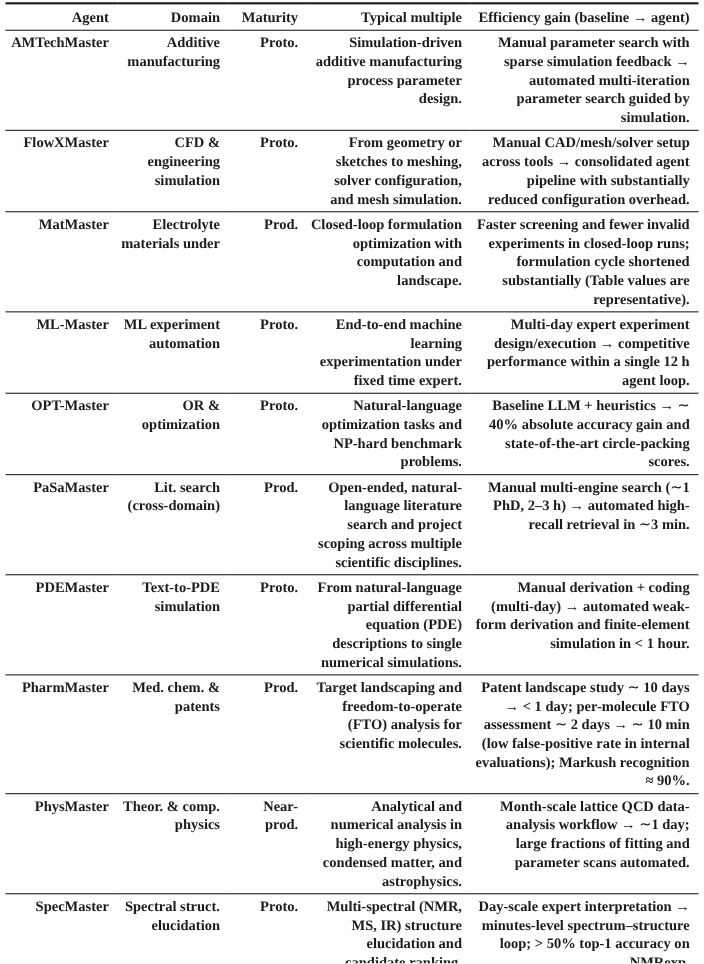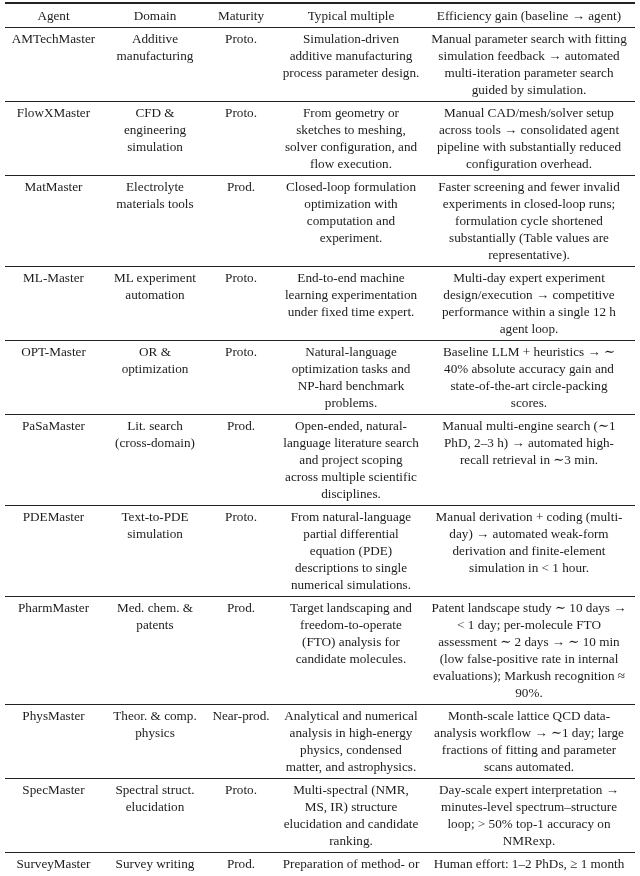--- a/index.html
+++ b/index.html
@@ -23,22 +23,22 @@
     table-layout: fixed;
     border-collapse: collapse;
     border-top: 2px solid #222222;
     border-bottom: 2px solid #222222;
     font-size: 13.2px;
     line-height: 17px;
   }
   table.agents th,
   table.agents td {
     vertical-align: top;
-    text-align: center;
-    font-weight: normal;
+    text-align: right;
+    font-weight: bold;
     padding: 2px 8px 3px 3px;
     word-wrap: break-word;
   }
   table.agents thead th {
     border-bottom: 1px solid #222222;
     padding-top: 3px;
     padding-bottom: 3px;
   }
   table.agents tbody tr {
     border-bottom: 1px solid #222222;
@@ -69,34 +69,34 @@
         <th>Typical multiple</th>
         <th>Efficiency gain (baseline → agent)</th>
       </tr>
     </thead>
     <tbody>
       <tr>
         <td>AMTechMaster</td>
         <td>Additive manufacturing</td>
         <td>Proto.</td>
         <td>Simulation-driven additive manufacturing process parameter design.</td>
-        <td>Manual parameter search with fitting simulation feedback → automated multi-iteration parameter search guided by simulation.</td>
+        <td>Manual parameter search with sparse simulation feedback → automated multi-iteration parameter search guided by simulation.</td>
       </tr>
       <tr>
         <td>FlowXMaster</td>
         <td>CFD &amp; engineering simulation</td>
         <td>Proto.</td>
-        <td>From geometry or sketches to meshing, solver configuration, and flow execution.</td>
+        <td>From geometry or sketches to meshing, solver configuration, and mesh simulation.</td>
         <td>Manual CAD/mesh/solver setup across tools → consolidated agent pipeline with substantially reduced configuration overhead.</td>
       </tr>
       <tr>
         <td>MatMaster</td>
-        <td>Electrolyte materials tools</td>
+        <td>Electrolyte materials under</td>
         <td>Prod.</td>
-        <td>Closed-loop formulation optimization with computation and experiment.</td>
+        <td>Closed-loop formulation optimization with computation and landscape.</td>
         <td>Faster screening and fewer invalid experiments in closed-loop runs; formulation cycle shortened substantially (Table values are representative).</td>
       </tr>
       <tr>
         <td>ML-Master</td>
         <td>ML experiment automation</td>
         <td>Proto.</td>
         <td>End-to-end machine learning experimentation under fixed time expert.</td>
         <td>Multi-day expert experiment design/execution → competitive performance within a single 12 h agent loop.</td>
       </tr>
       <tr>
@@ -117,21 +117,21 @@
         <td>PDEMaster</td>
         <td>Text-to-PDE simulation</td>
         <td>Proto.</td>
         <td>From natural-language partial differential equation (PDE) descriptions to single numerical simulations.</td>
         <td>Manual derivation + coding (multi-day) → automated weak-form derivation and finite-element simulation in &lt; 1 hour.</td>
       </tr>
       <tr>
         <td>PharmMaster</td>
         <td>Med. chem. &amp; patents</td>
         <td>Prod.</td>
-        <td>Target landscaping and freedom-to-operate (FTO) analysis for candidate molecules.</td>
+        <td>Target landscaping and freedom-to-operate (FTO) analysis for scientific molecules.</td>
         <td>Patent landscape study ∼ 10 days → &lt; 1 day; per-molecule FTO assessment ∼ 2 days → ∼ 10 min (low false-positive rate in internal evaluations); Markush recognition ≈ 90%.</td>
       </tr>
       <tr>
         <td>PhysMaster</td>
         <td>Theor. &amp; comp. physics</td>
         <td>Near-prod.</td>
         <td>Analytical and numerical analysis in high-energy physics, condensed matter, and astrophysics.</td>
         <td>Month-scale lattice QCD data-analysis workflow → ∼1 day; large fractions of fitting and parameter scans automated.</td>
       </tr>
       <tr>

